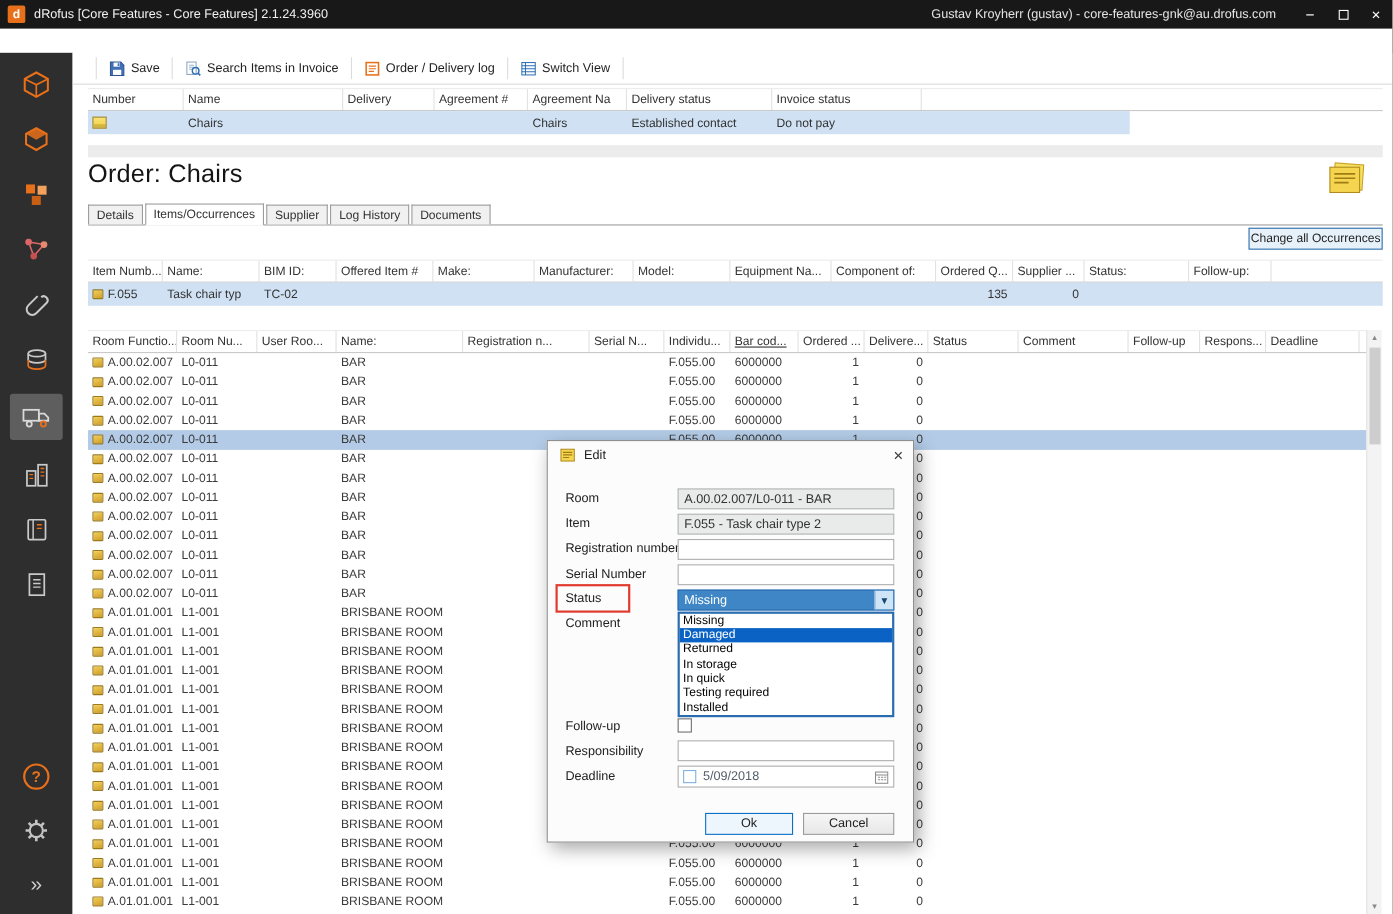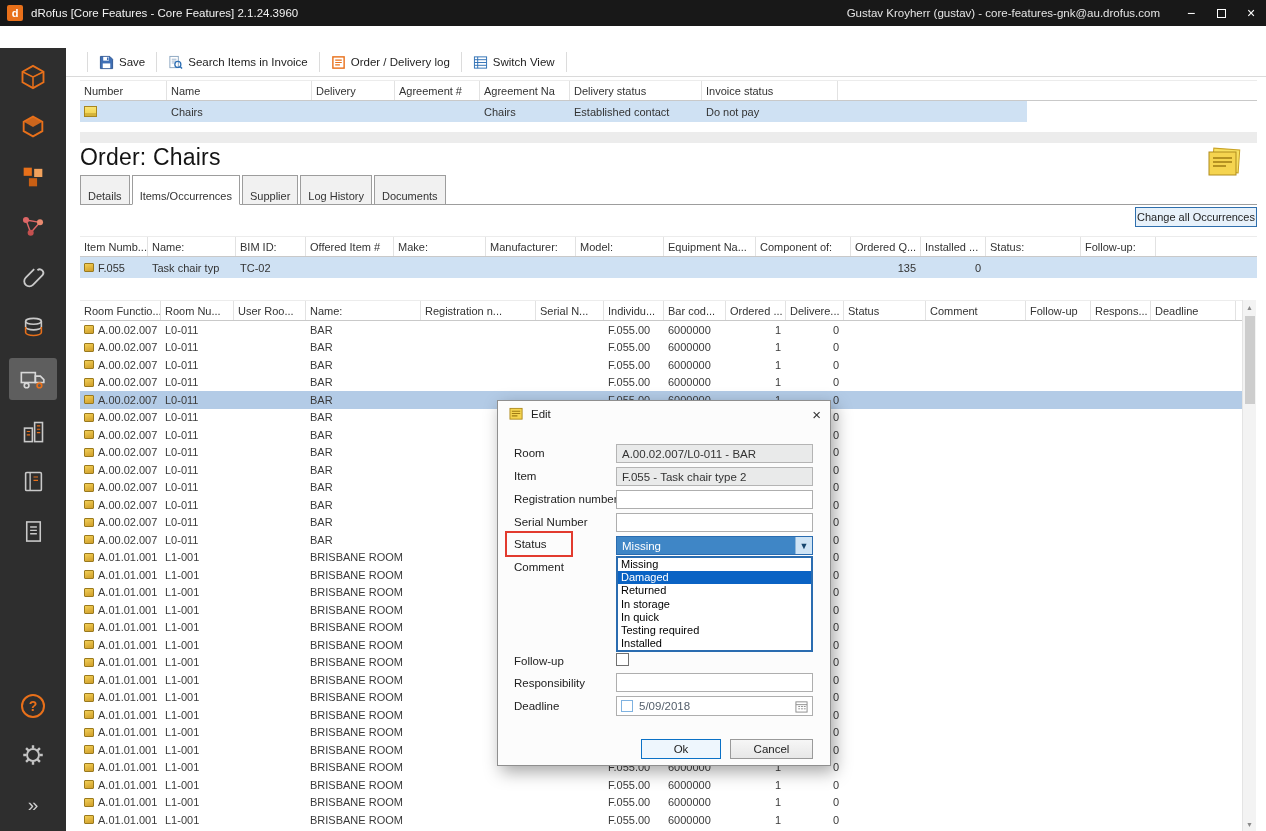--- a/index.html
+++ b/index.html
@@ -50,21 +50,21 @@
   .sel-blue{background:#cfe1f3;}
   .gray-band{position:absolute;background:#ececec;}
 
   .note-ic{width:13px;height:11px;background:linear-gradient(#f8e373,#f0cf48);border:1px solid #a8861f;box-shadow:inset 0 -3px 0 rgba(160,124,20,.35);flex:none;}
   .gold-cube{width:10px;height:9px;background:linear-gradient(160deg,#f3cf57,#cf9e2a);border:1px solid #9a7a1e;border-radius:1px;flex:none;}
 
   
   .order-title{position:absolute;left:14px;top:96px;font-size:23px;color:#141414;letter-spacing:.2px;}
   .big-note{position:absolute;left:1139px;top:98px;}
   .tabs{position:absolute;left:14px;top:137px;width:1177px;height:20px;display:flex;align-items:flex-end;border-bottom:1px solid #9d9d9d;}
-  .tab{border:1px solid #9d9d9d;border-bottom:none;background:#f1f1f1;padding:14px 7px;height:18px;margin-right:2px;white-space:nowrap;cursor:default;}
+  .tab{border:1px solid #9d9d9d;border-bottom:none;background:#f1f1f1;padding:3px 7px;height:18px;margin-right:2px;white-space:nowrap;cursor:default;}
   .tab.active{background:#fff;height:20px;margin-bottom:-1px;border-bottom:1px solid #fff;position:relative;z-index:2;}
   .change-all{position:absolute;left:1069px;top:159px;width:122px;height:20px;border:1px solid #2f6fad;background:#e7f1fa;font-size:11px;color:#1e1e1e;display:flex;align-items:center;justify-content:center;cursor:default;}
 
   
   .occ-rows{position:absolute;left:14px;top:273px;width:1162px;height:510px;overflow:hidden;}
   .occ-row{display:flex;height:17.5px;color:#3a3a3a;}
   .occ-row.selected{background:#b3cbe6;}
 
   
   .vscroll{position:absolute;left:1176px;top:252px;width:14px;height:531px;background:#f3f3f3;border-left:1px solid #e4e4e4;}
@@ -299,21 +299,21 @@
         <div class="hcell" style="width: 68px;">Item Numb...</div>
         <div class="hcell" style="width: 88px;">Name:</div>
         <div class="hcell" style="width: 70px;">BIM ID:</div>
         <div class="hcell" style="width: 88px;">Offered Item #</div>
         <div class="hcell" style="width: 92px;">Make:</div>
         <div class="hcell" style="width: 90px;">Manufacturer:</div>
         <div class="hcell" style="width: 88px;">Model:</div>
         <div class="hcell" style="width: 92px;">Equipment Na...</div>
         <div class="hcell" style="width: 95px;">Component of:</div>
         <div class="hcell" style="width: 70px;">Ordered Q...</div>
-        <div class="hcell" style="width: 65px;">Installed ...</div>
+        <div class="hcell" style="width: 65px;">Supplier ...</div>
         <div class="hcell" style="width: 95px;">Status:</div>
         <div class="hcell" style="width: 75px;">Follow-up:</div>
         <div class="hcell filler"></div>
       </div>
     <div class="gridrow sel-blue" id="items-row" style="left:14px;top:209px;width:1177px;">
         <div class="cell" style="width: 68px;">
           <span class="gold-cube"></span>
           <span>F.055</span>
         </div>
         <div class="cell" style="width: 88px;">
@@ -356,21 +356,21 @@
       </div>
 
     <div class="gridhead" id="occ-head" style="left:14px;top:252px;width:1162px;">
         <div class="hcell" style="width: 81px;">Room Functio...</div>
         <div class="hcell" style="width: 73px;">Room Nu...</div>
         <div class="hcell" style="width: 72px;">User Roo...</div>
         <div class="hcell" style="width: 115px;">Name:</div>
         <div class="hcell" style="width: 115px;">Registration n...</div>
         <div class="hcell" style="width: 68px;">Serial N...</div>
         <div class="hcell" style="width: 60px;">Individu...</div>
-        <div class="hcell" style="width: 62px;">Bar cod...</div>
+        <div class="hcell" style="width: 62px; text-decoration: underline;">Bar cod...</div>
         <div class="hcell" style="width: 60px;">Ordered ...</div>
         <div class="hcell" style="width: 58px;">Delivere...</div>
         <div class="hcell" style="width: 82px;">Status</div>
         <div class="hcell" style="width: 100px;">Comment</div>
         <div class="hcell" style="width: 65px;">Follow-up</div>
         <div class="hcell" style="width: 60px;">Respons...</div>
         <div class="hcell" style="width: 85px;">Deadline</div>
         <div class="hcell filler"></div>
       </div>
     <div class="occ-rows" id="occ-rows">

